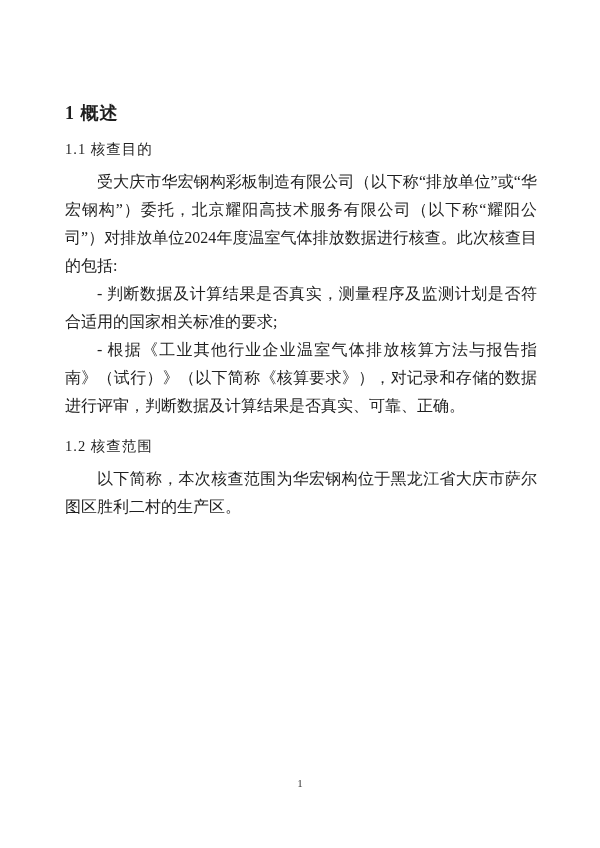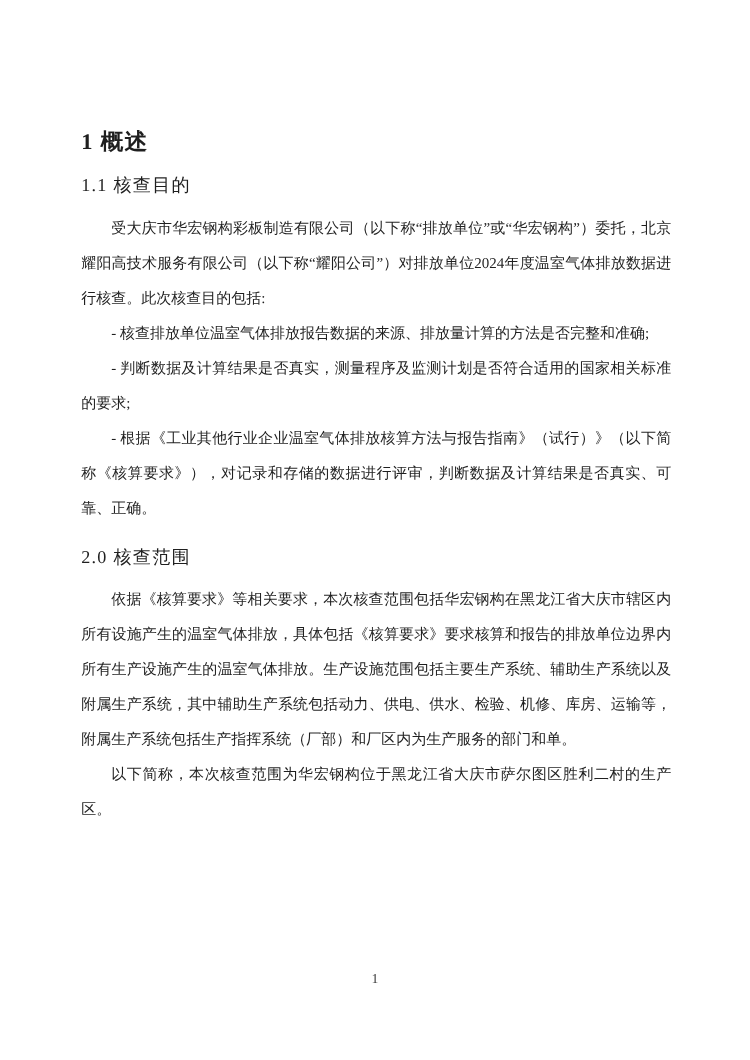--- a/index.html
+++ b/index.html
@@ -26,21 +26,21 @@
     letter-spacing: 1px;
   }
   .section-heading {
     font-size: 14.5px;
     line-height: 18px;
     font-weight: normal;
     margin: 17px 0 0 0;
     letter-spacing: 1px;
   }
   .body-text p {
-    font-size: 12px;
+    font-size: 16px;
     line-height: 28px;
     margin: 0;
     text-align: justify;
     text-indent: 2em;
   }
   .body-text p:first-of-type {
     margin-top: 10px;
   }
   .page-number {
     position: absolute;
@@ -56,29 +56,27 @@
 <body>
 
 <div class="page">
 
   <h1 class="chapter-heading">1 概述</h1>
 
   <section>
     <h2 class="section-heading">1.1 核查目的</h2>
     <div class="body-text">
       <p>受大庆市华宏钢构彩板制造有限公司（以下称“排放单位”或“华宏钢构”）委托，北京耀阳高技术服务有限公司（以下称“耀阳公司”）对排放单位2024年度温室气体排放数据进行核查。此次核查目的包括:</p>
-      <p>- 核查排放单位温室气体排放报告数据的来源、排放量计算的方法是否完整和准确;</p>
       <p>- 判断数据及计算结果是否真实，测量程序及监测计划是否符合适用的国家相关标准的要求;</p>
       <p>- 根据《工业其他行业企业温室气体排放核算方法与报告指南》（试行）》（以下简称《核算要求》），对记录和存储的数据进行评审，判断数据及计算结果是否真实、可靠、正确。</p>
     </div>
   </section>
 
   <section>
-    <h2 class="section-heading">2.0 核查范围</h2>
+    <h2 class="section-heading">1.2 核查范围</h2>
     <div class="body-text">
-      <p>依据《核算要求》等相关要求，本次核查范围包括华宏钢构在黑龙江省大庆市辖区内所有设施产生的温室气体排放，具体包括《核算要求》要求核算和报告的排放单位边界内所有生产设施产生的温室气体排放。生产设施范围包括主要生产系统、辅助生产系统以及附属生产系统，其中辅助生产系统包括动力、供电、供水、检验、机修、库房、运输等，附属生产系统包括生产指挥系统（厂部）和厂区内为生产服务的部门和单。</p>
       <p>以下简称，本次核查范围为华宏钢构位于黑龙江省大庆市萨尔图区胜利二村的生产区。</p>
     </div>
   </section>
 
   <div class="page-number">1</div>
 
 </div>
 
 </body></html>

